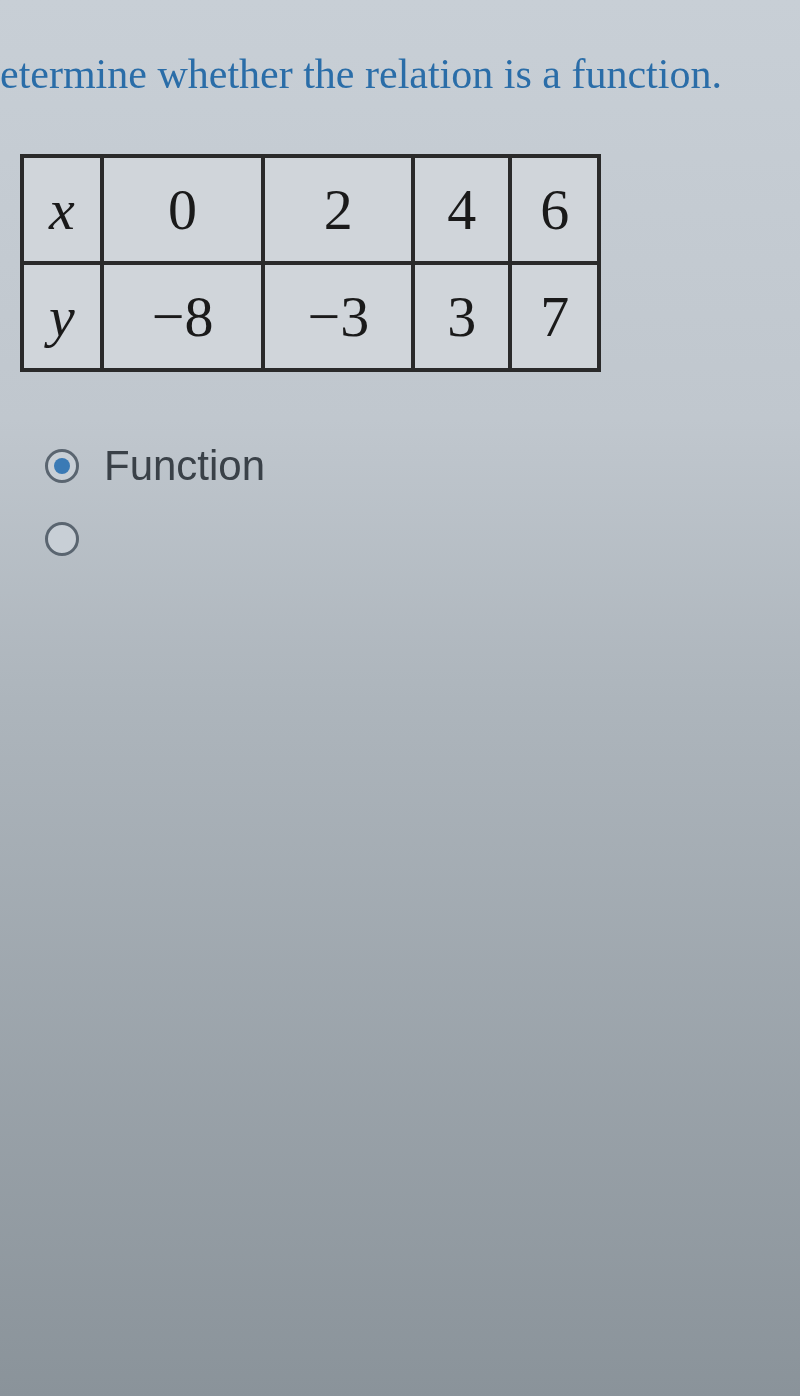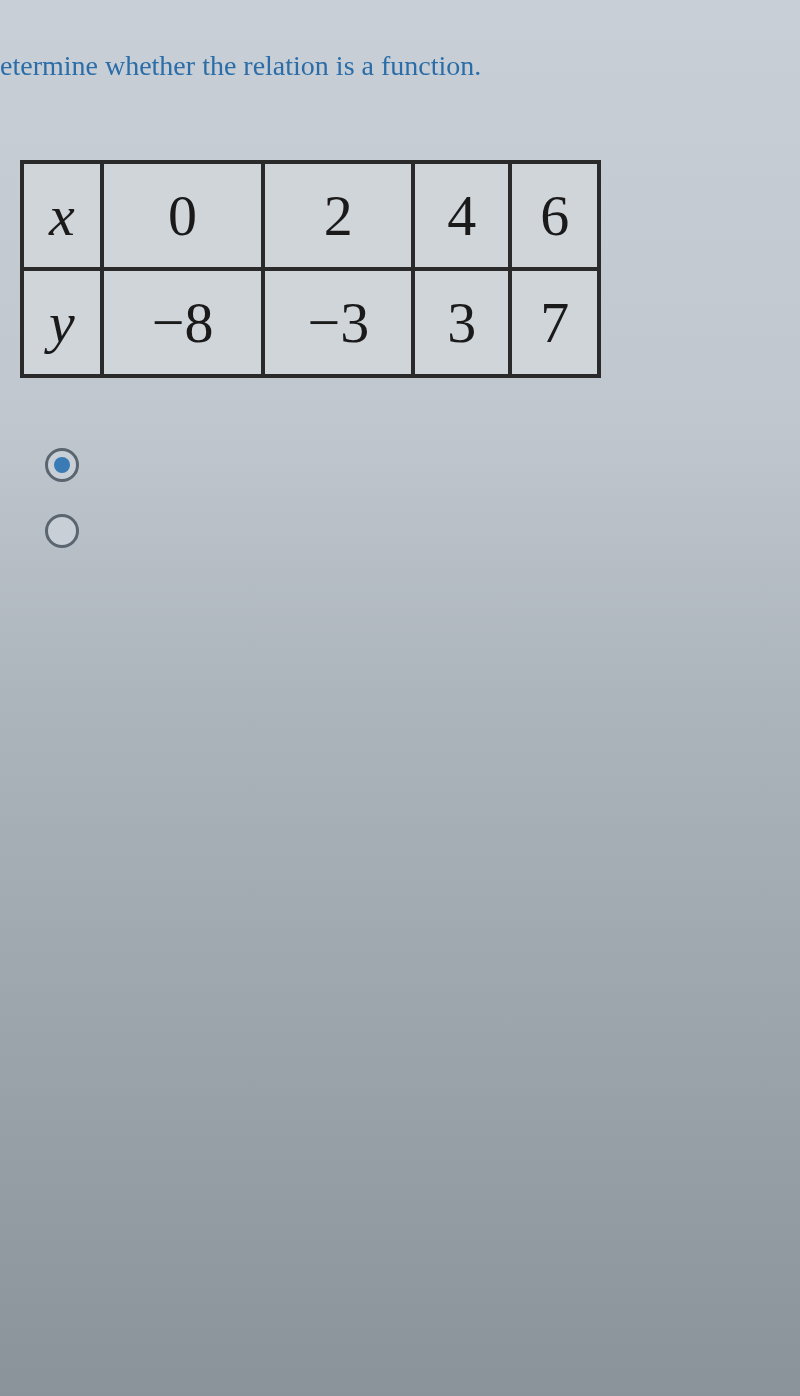--- a/index.html
+++ b/index.html
@@ -9,23 +9,23 @@
     }
     body {
       width: 800px;
       height: 1396px;
       background: linear-gradient(180deg, #c8cfd6 0%, #c0c7ce 30%, #adb5bc 50%, #8a939a 100%);
       font-family: Georgia, 'Times New Roman', serif;
       padding: 50px 0 0 0;
       overflow: hidden;
     }
     .question-text {
-      font-size: 28px;
+      font-size: 42px;
       color: #2a6da8;
-      padding: 0 0 78px 0;
+      padding: 0 0 56px 0;
       font-weight: normal;
     }
     .data-table {
       border-collapse: collapse;
       margin: 0 0 70px 20px;
       background: #d0d5da;
     }
     .data-table td {
       border: 4px solid #2a2a2a;
       padding: 18px 35px;
@@ -105,17 +105,18 @@
     <td>−3</td>
     <td>3</td>
     <td>7</td>
   </tr>
 </tbody>
   </table>
 
 <div class="options">
   <div class="option">
     <div class="radio selected"></div>
+    <div class="option-label">Function</div>
   </div>
   <div class="option">
     <div class="radio"></div>
   </div>
 </div>
 
 </body></html>

